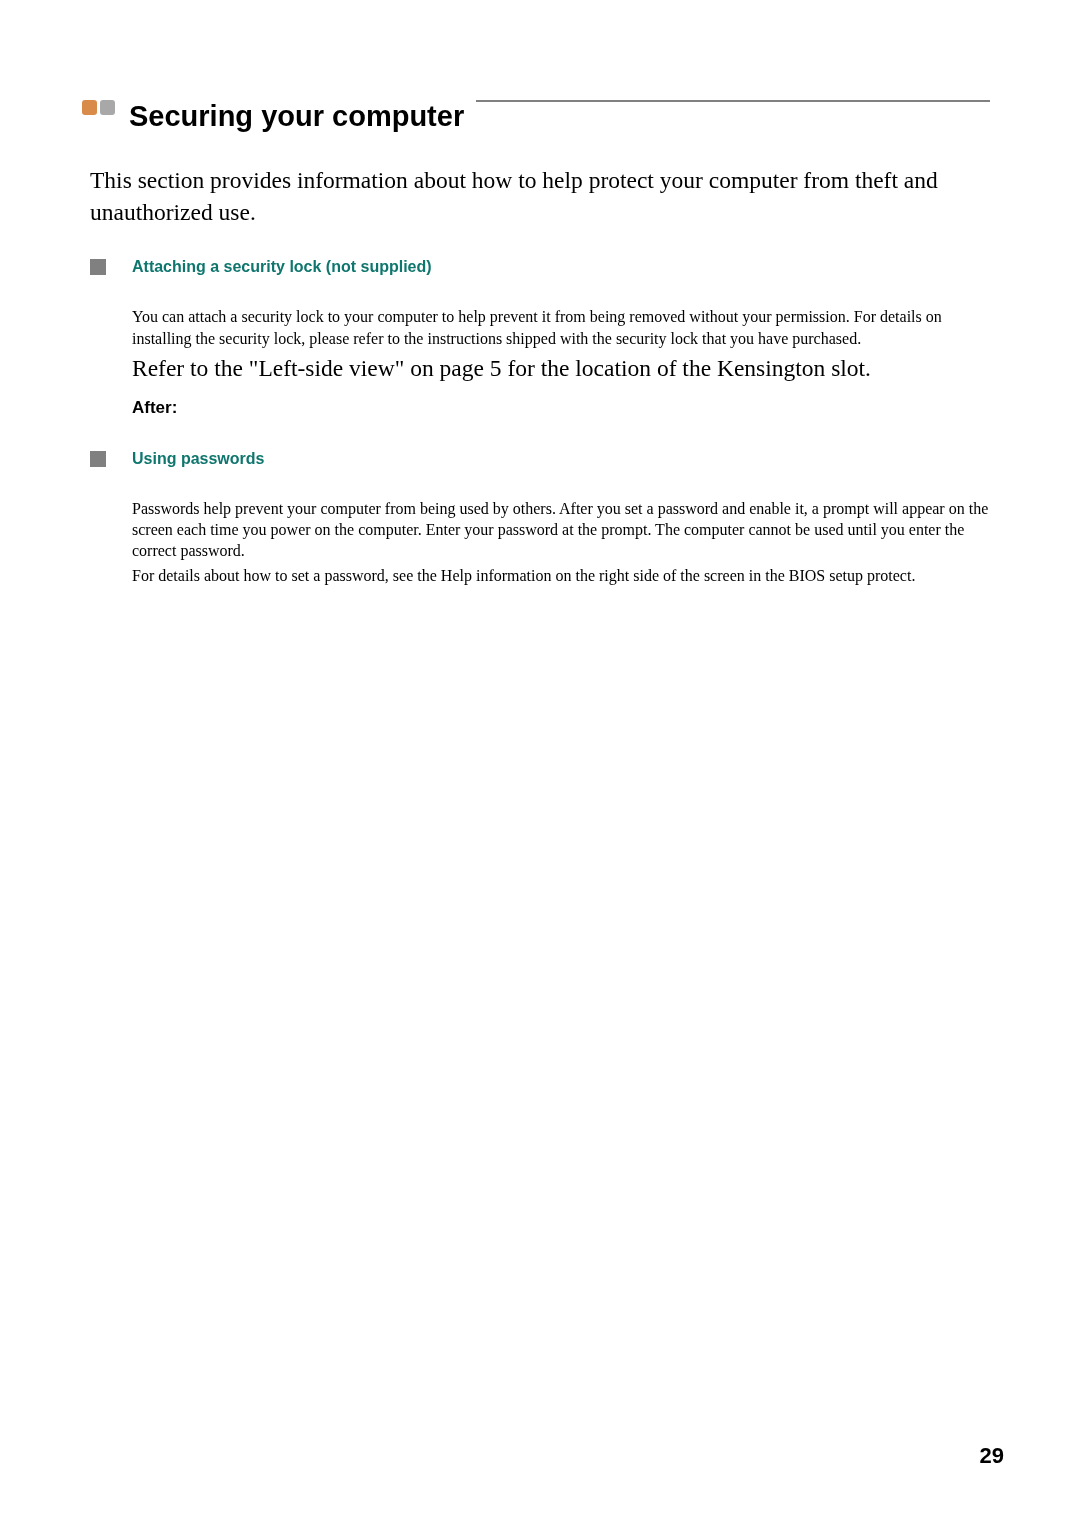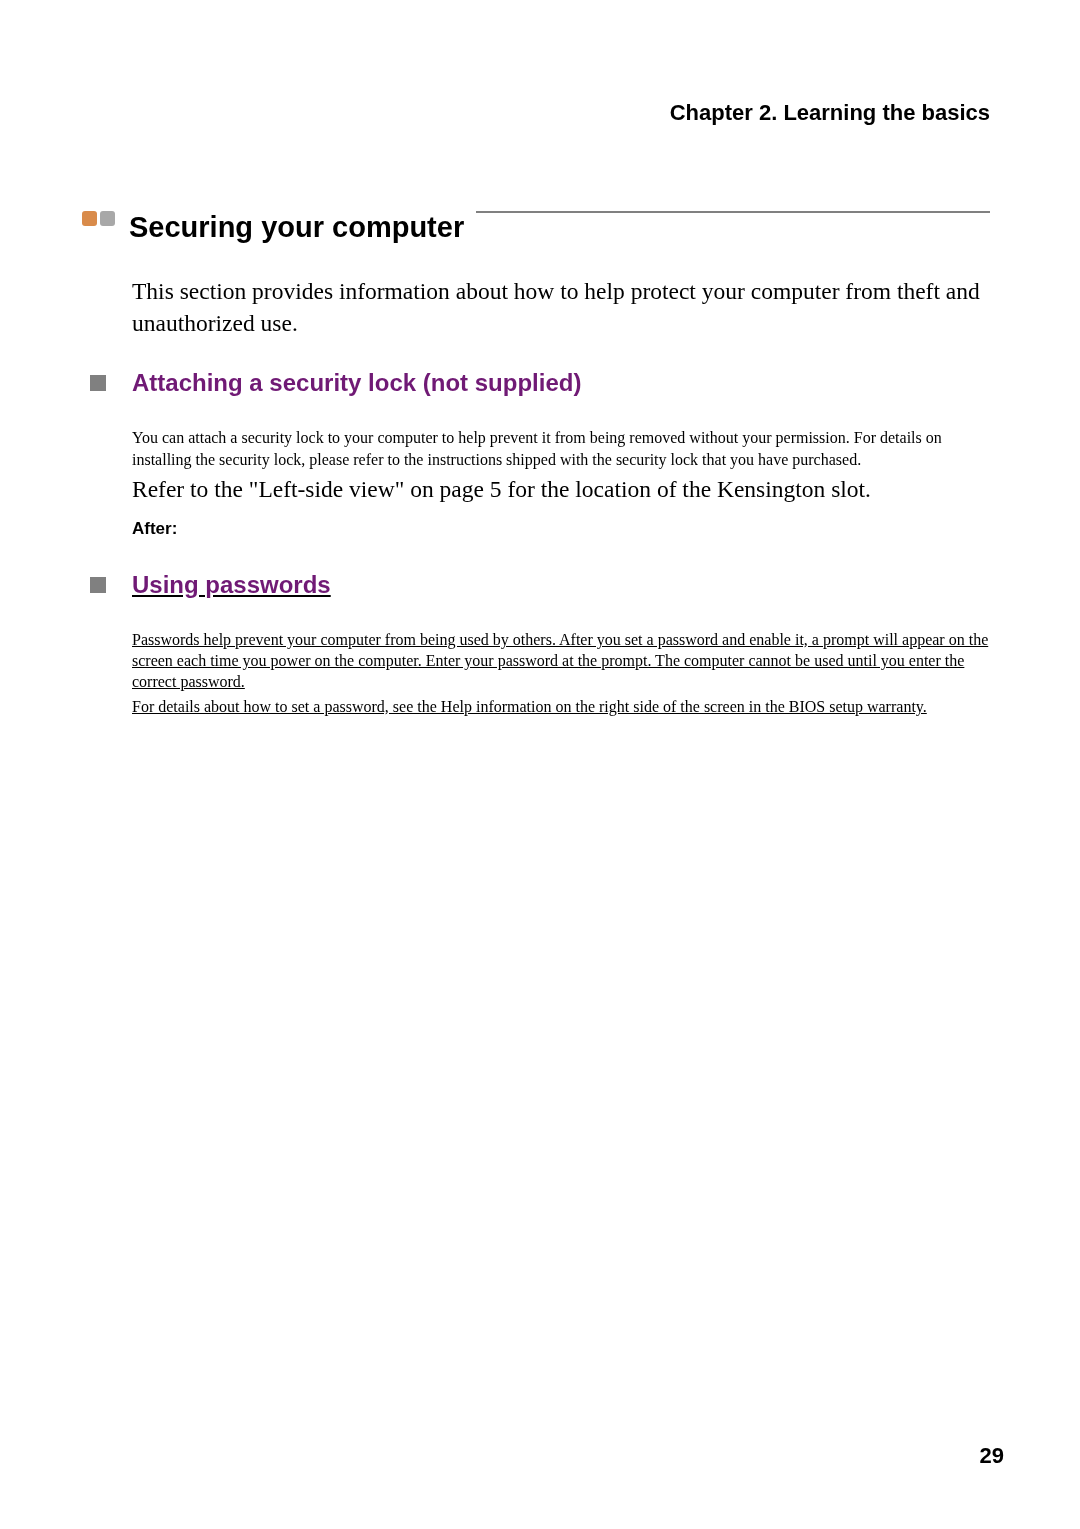--- a/index.html
+++ b/index.html
@@ -55,41 +55,40 @@
     }
     .heading-rule {
       flex: 1;
       height: 2px;
       background: #808080;
       margin-left: 12px;
     }
     .intro-text {
       font-size: 23.5px;
       line-height: 1.35;
-      margin-left: 42px;
       margin-bottom: 30px;
     }
     .sub-heading-row {
       display: flex;
       align-items: center;
       margin-left: 0px;
       margin-bottom: 30px;
     }
     .square-bullet {
       width: 16px;
       height: 16px;
       background: #808080;
       margin-right: 26px;
       flex-shrink: 0;
     }
     .sub-heading {
       font-family: Arial, Helvetica, sans-serif;
       font-weight: bold;
-      font-size: 24px;
-      color: #701a75;
+      font-size: 16px;
+      color: #0f766e;
     }
     .body-text {
       font-size: 16px;
       line-height: 1.32;
       margin-left: 42px;
       margin-bottom: 4px;
     }
     .body-text2 {
       font-size: 23.5px;
       line-height: 1.32;
@@ -118,37 +117,35 @@
       padding-left: 14px;
     }
     .note-item::before {
       content: "•";
       position: absolute;
       left: -4px;
       top: 0;
     }
     .passwords-section {
       margin-top: 28px;
-      text-decoration: underline;
     }
     .page-number {
       position: absolute;
       bottom: 60px;
       right: 76px;
       font-family: Arial, Helvetica, sans-serif;
       font-weight: bold;
       font-size: 22px;
     }
   </style>
 </head>
 <body>
 
 <div class="page">
 
-  <div class="chapter-header">Chapter 2. Learning the basics</div>
 
   <div class="main-heading-row">
     <span class="bullet-pair">
       <span class="bullet-orange"></span>
       <span class="bullet-gray"></span>
     </span>
     <span class="main-heading">Securing your computer</span>
     <span class="heading-rule"></span>
   </div>
 
@@ -168,18 +165,18 @@
     </ul>
   </div>
 
   <div class="passwords-section">
     <div class="sub-heading-row">
       <span class="square-bullet"></span>
       <span class="sub-heading">Using passwords</span>
     </div>
 
     <p class="body-text">Passwords help prevent your computer from being used by others. After you set a password and enable it, a prompt will appear on the screen each time you power on the computer. Enter your password at the prompt. The computer cannot be used until you enter the correct password.</p>
-    <p class="body-text">For details about how to set a password, see the Help information on the right side of the screen in the BIOS setup warranty.</p>
+    <p class="body-text">For details about how to set a password, see the Help information on the right side of the screen in the BIOS setup protect.</p>
   </div>
 
   <div class="page-number">29</div>
 
 </div>
 
 </body></html>

